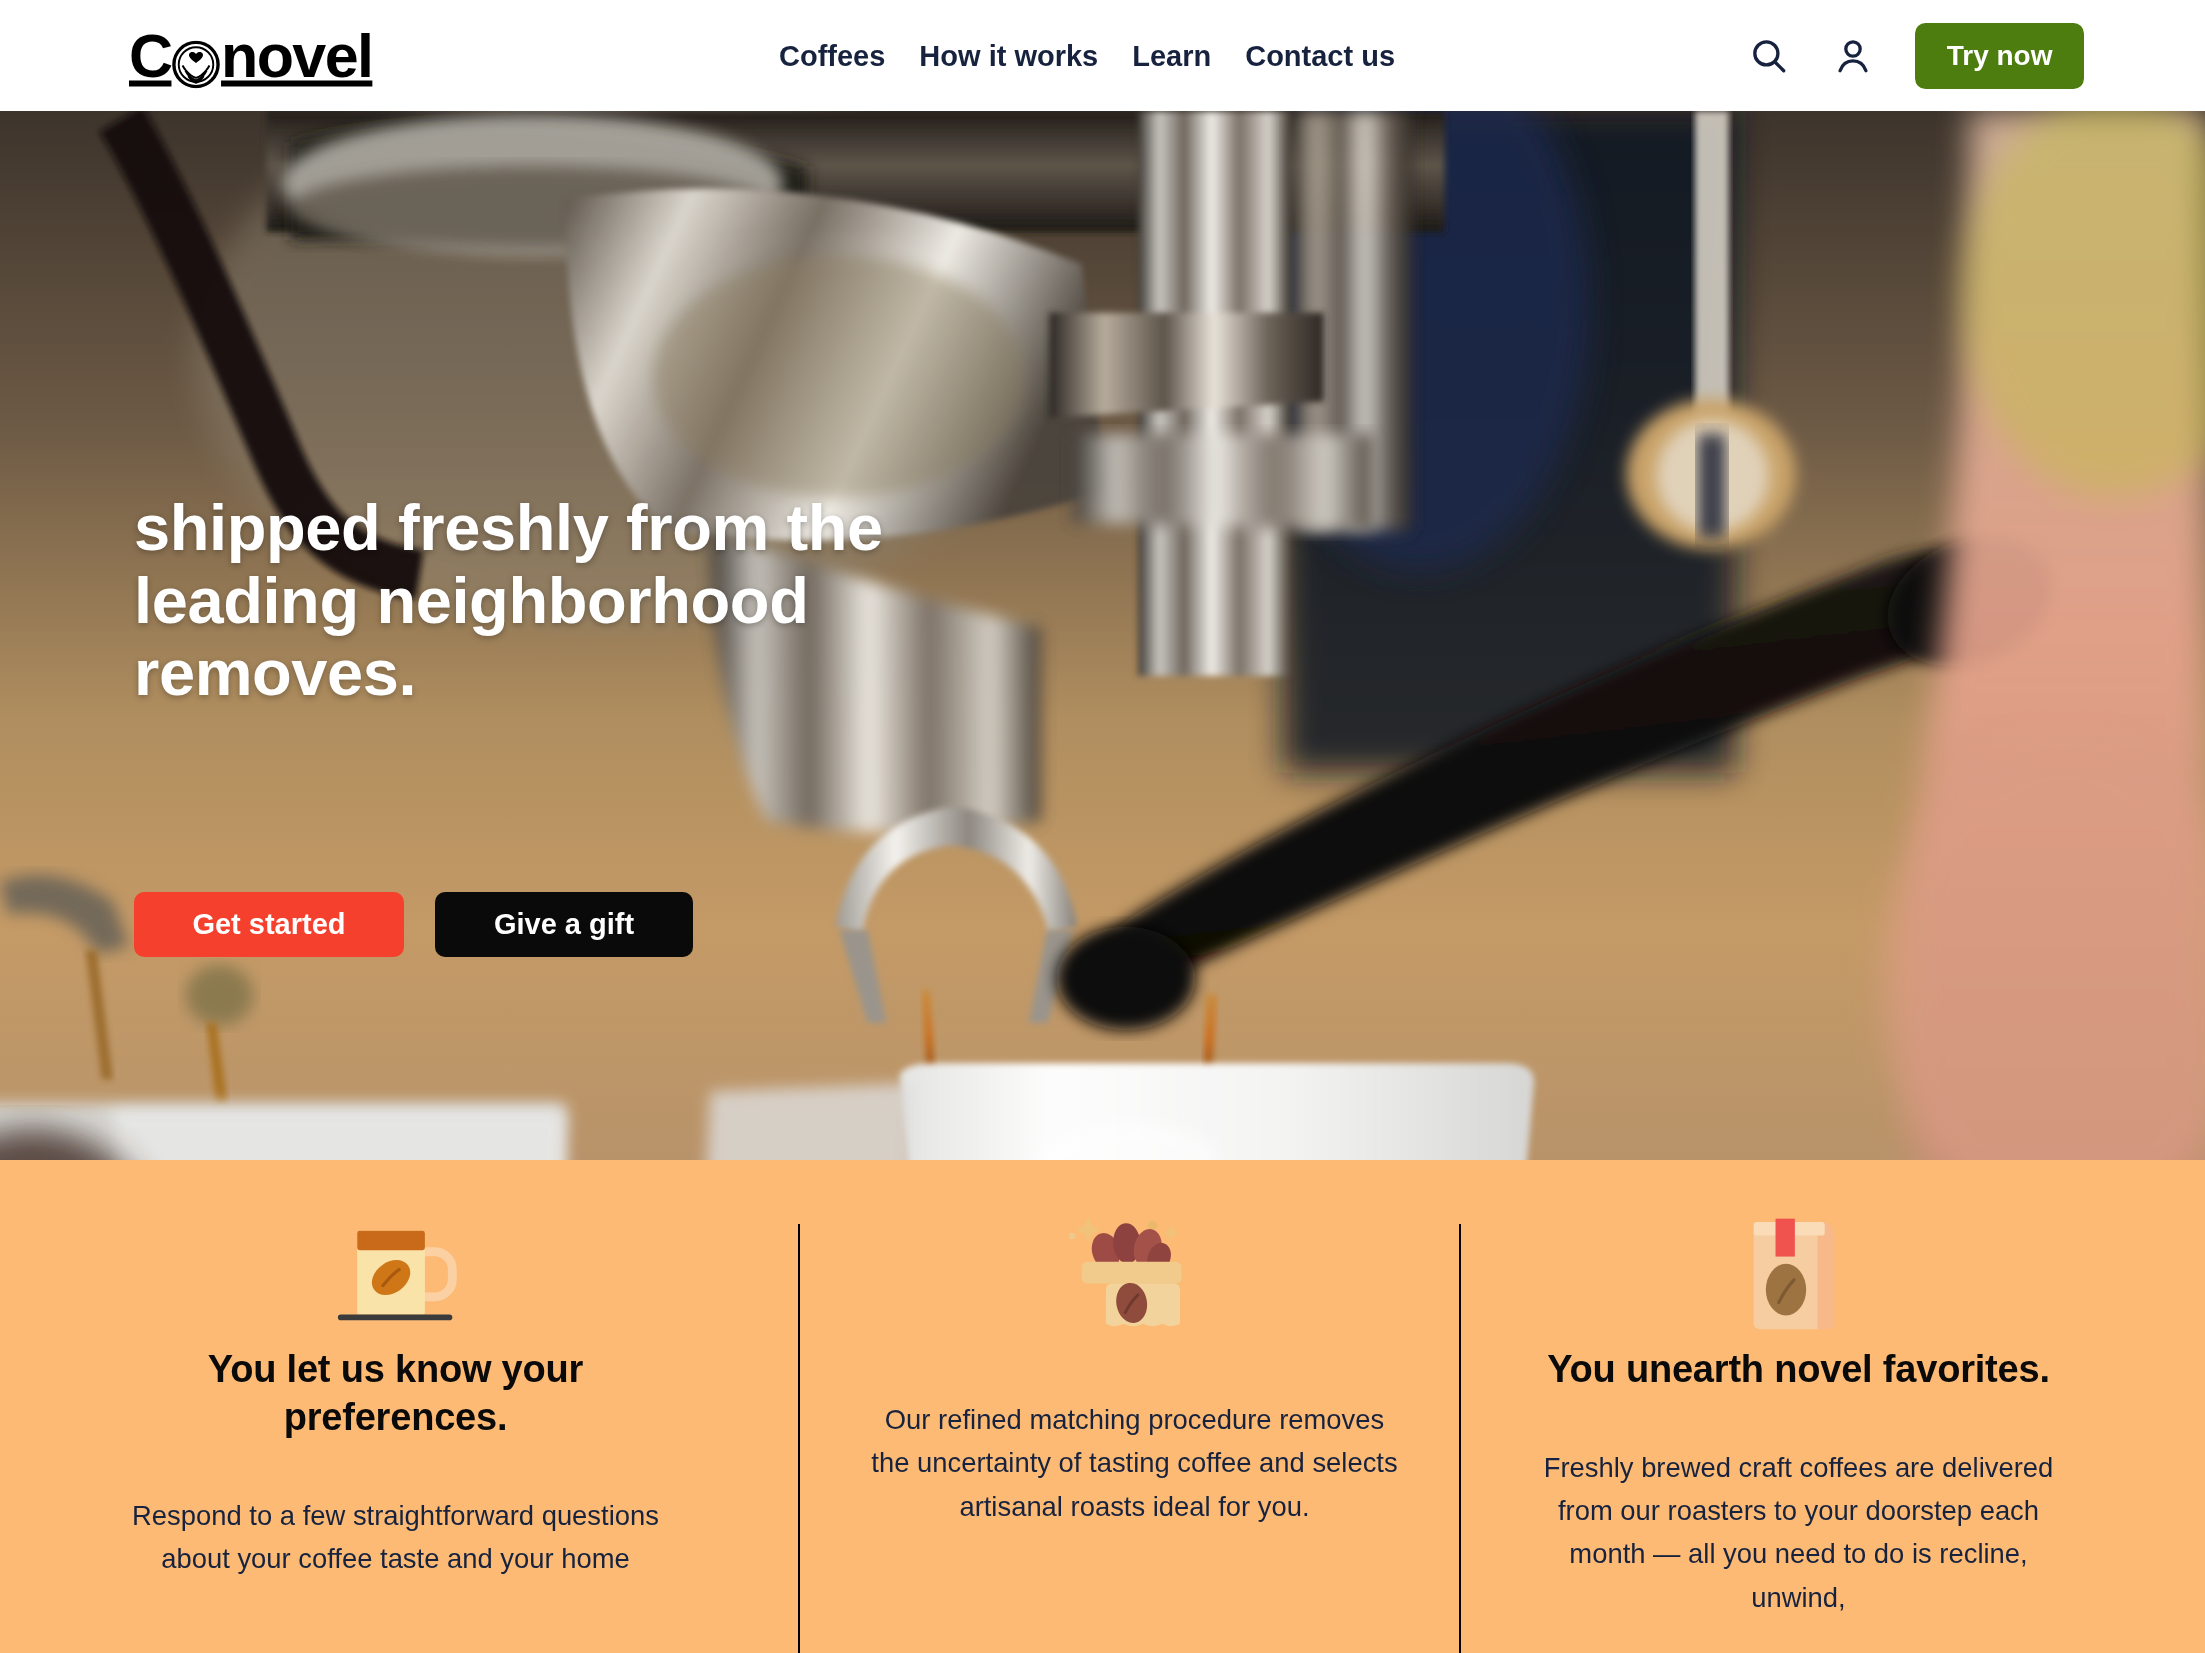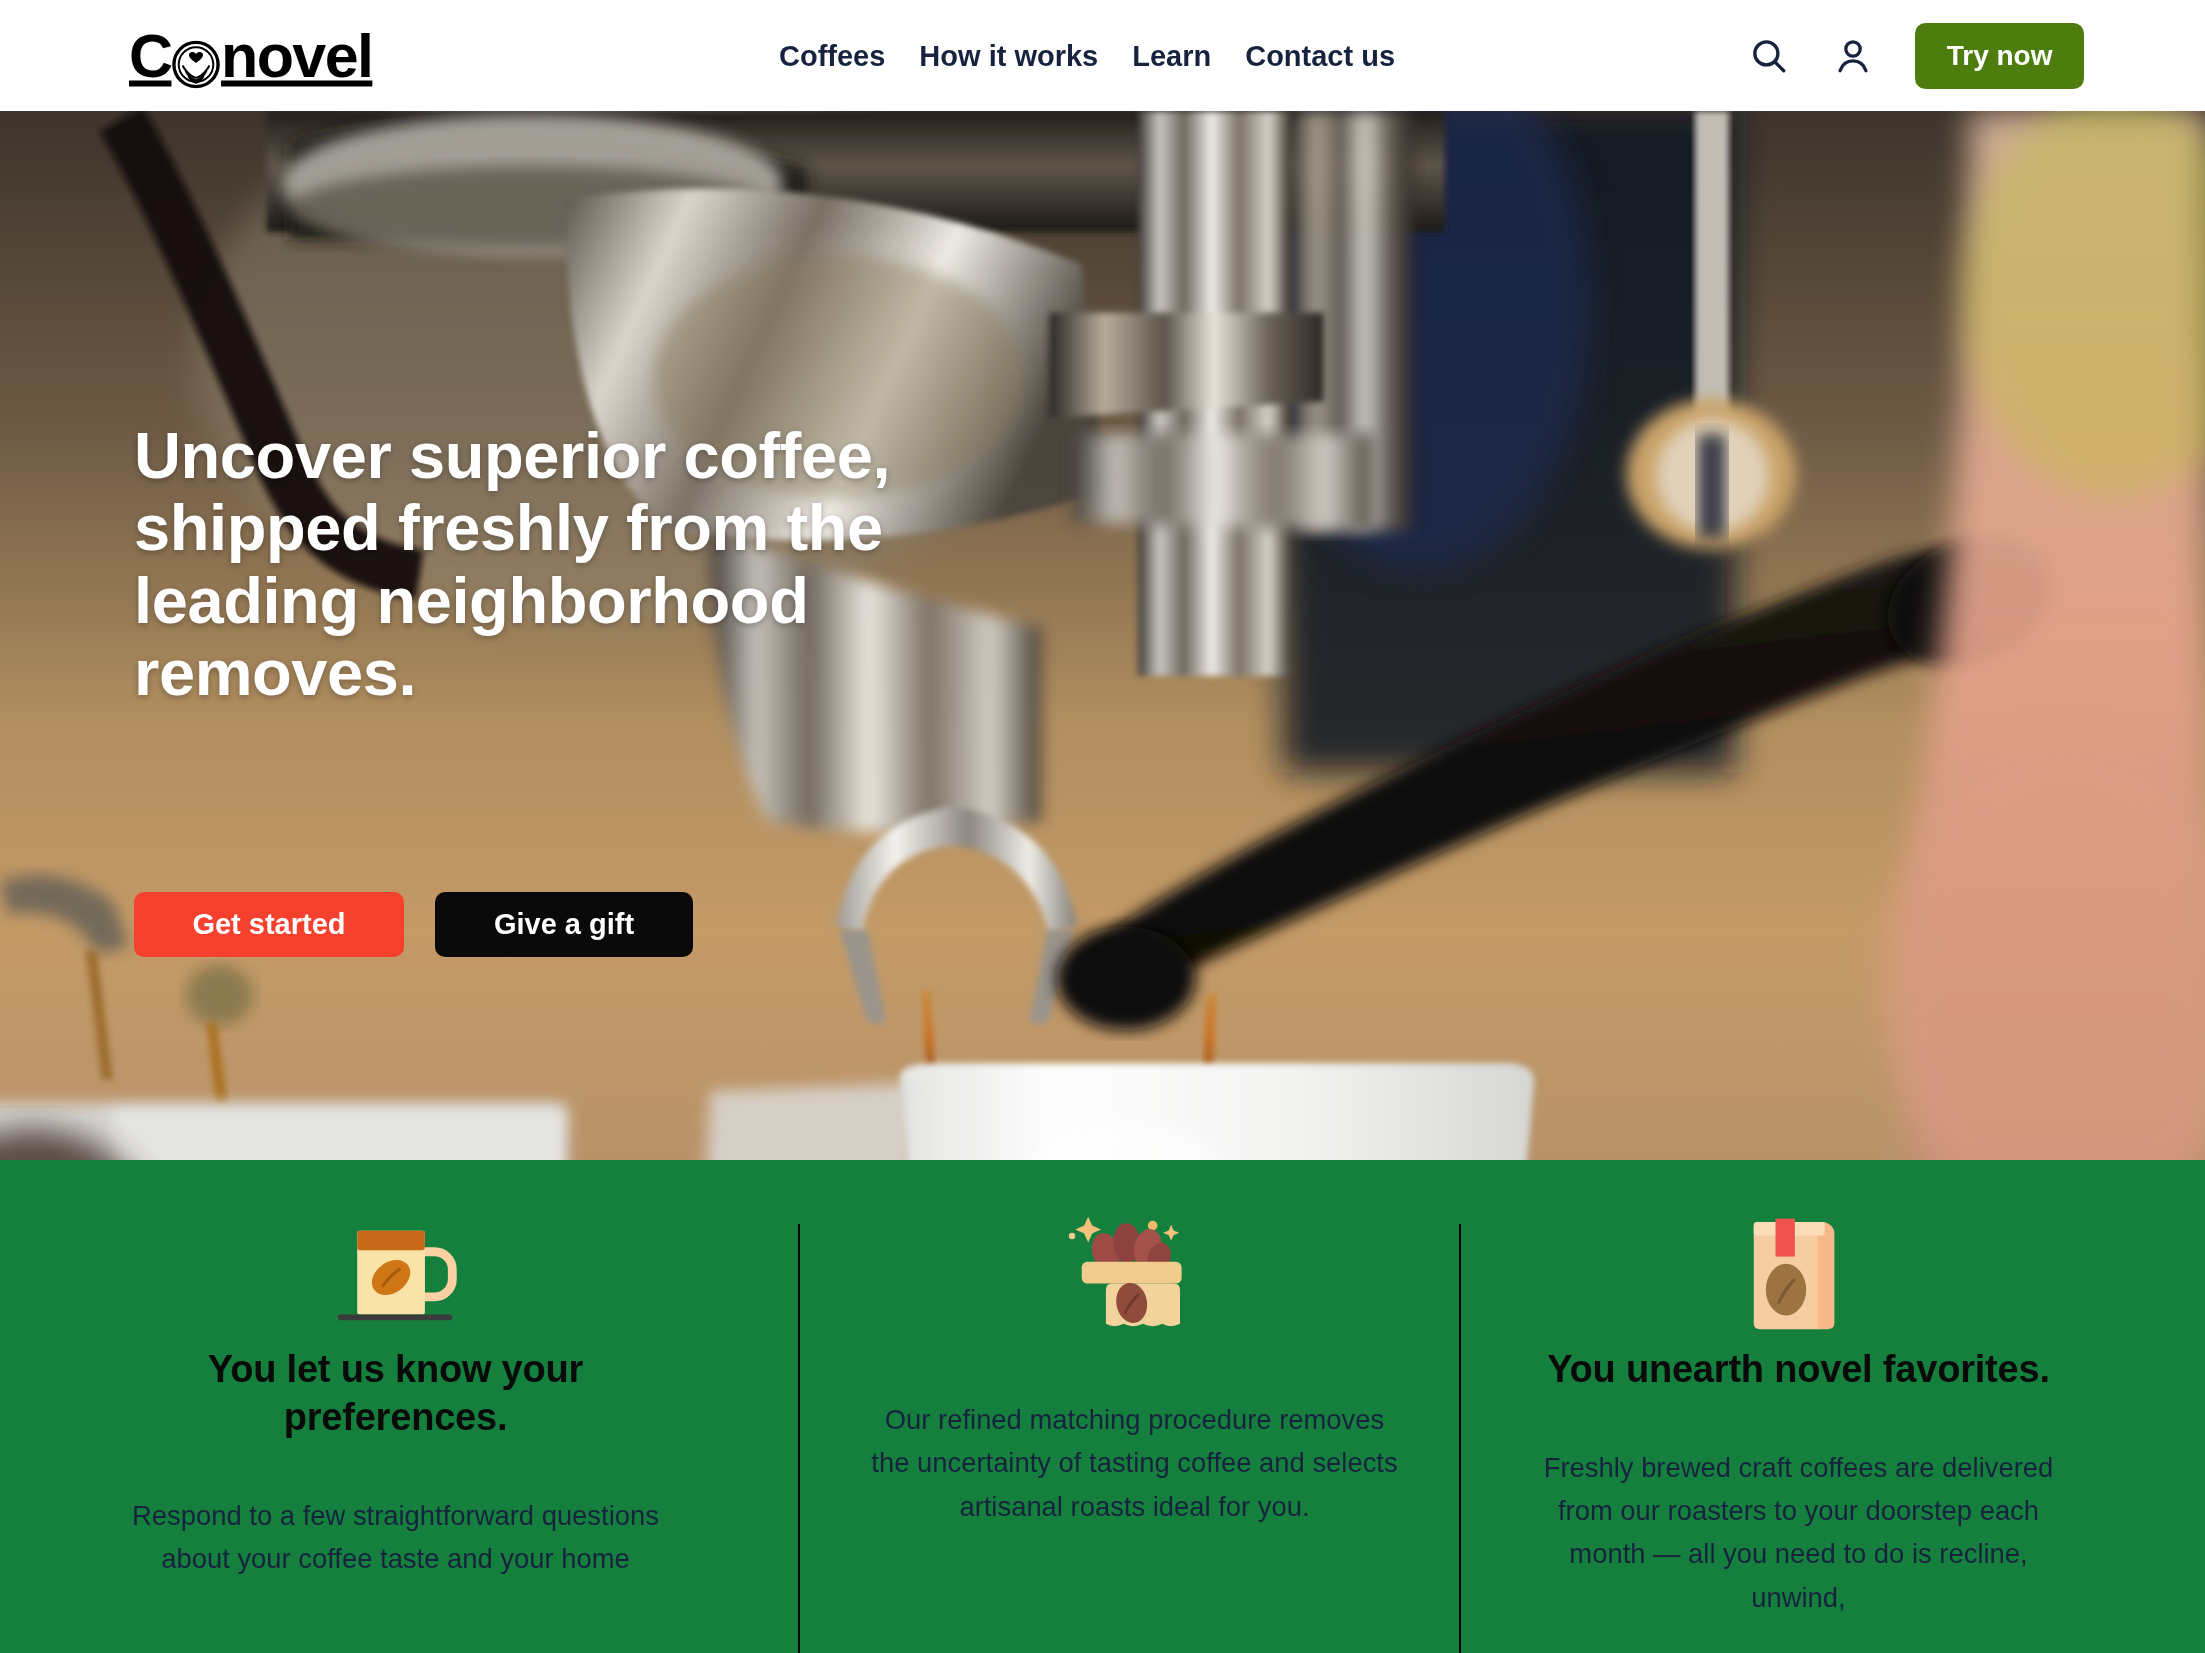--- a/index.html
+++ b/index.html
@@ -95,21 +95,21 @@
     background:#0a0a0a; color:#fff; border:none;
     border-radius:10px; font-size:29px; font-weight:bold;
     width:258px; height:65px;
     font-family:"Liberation Sans", sans-serif; cursor:pointer;
   }
 
   
   .features {
     position:absolute; top:1160px; left:0;
     width:2205px; height:493px;
-    background:#15803d;
+    background:#fdba74;
     display:flex;
   }
   .divider {
     position:absolute; top:64px;
     width:2.4px; height:429px;
     background:#000000;
   }
   .divider.d1 { left:798px; }
   .divider.d2 { left:1459px; }
 
@@ -316,21 +316,21 @@
       <path d="M2440 0 L2732 0 L2732 1437 L2390 1437 Q2330 1100 2400 700 Q2440 340 2440 0 Z" fill="url(#pinkBlur)" opacity=".92" filter="url(#softer)"></path>
       <ellipse cx="2620" cy="230" rx="190" ry="250" fill="#c2c045" opacity=".45" filter="url(#softer)"></ellipse>
       <ellipse cx="2560" cy="1080" rx="230" ry="300" fill="#dc9d84" opacity=".6" filter="url(#softer)"></ellipse>
 
       <ellipse cx="40" cy="1400" rx="150" ry="140" fill="#45302a" opacity=".85" filter="url(#softer)"></ellipse>
     </svg>
   </div>
 
   <div class="hero-overlay-text">
     <h1 class="hero-title">
-      <span>Uncover superior coffee,</span><br>
+      <br>
       <span>shipped freshly from the</span><br>
       <span>leading neighborhood</span><br>
       <span>removes.</span>
     </h1>
   </div>
 
   <div class="hero-buttons">
     <button class="btn-get-started">Get started</button>
     <button class="btn-give-gift">Give a gift</button>
   </div>

